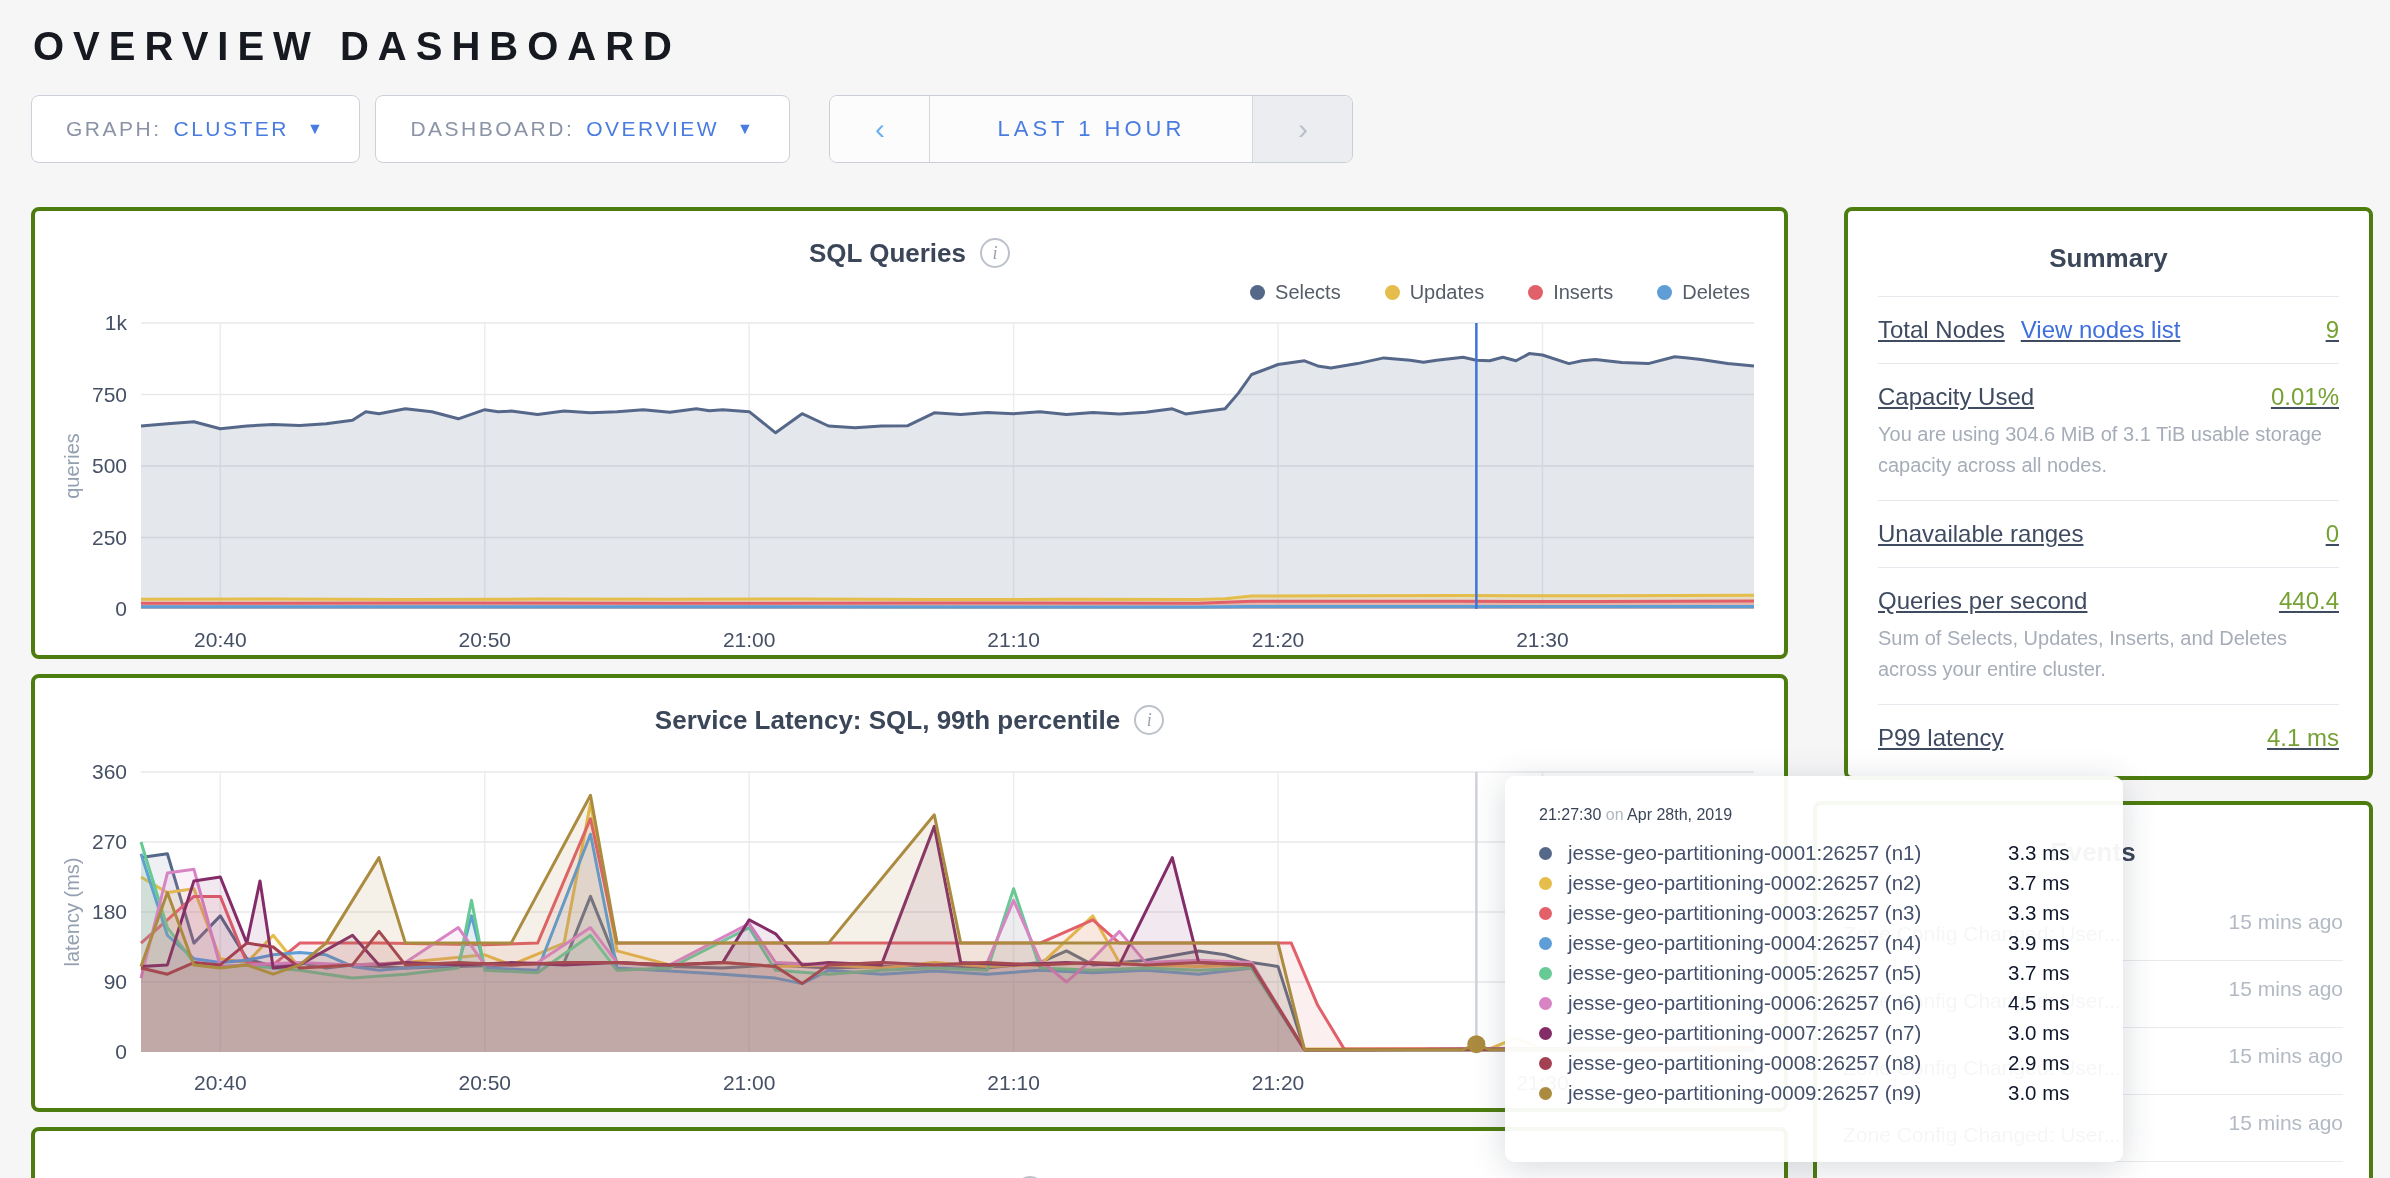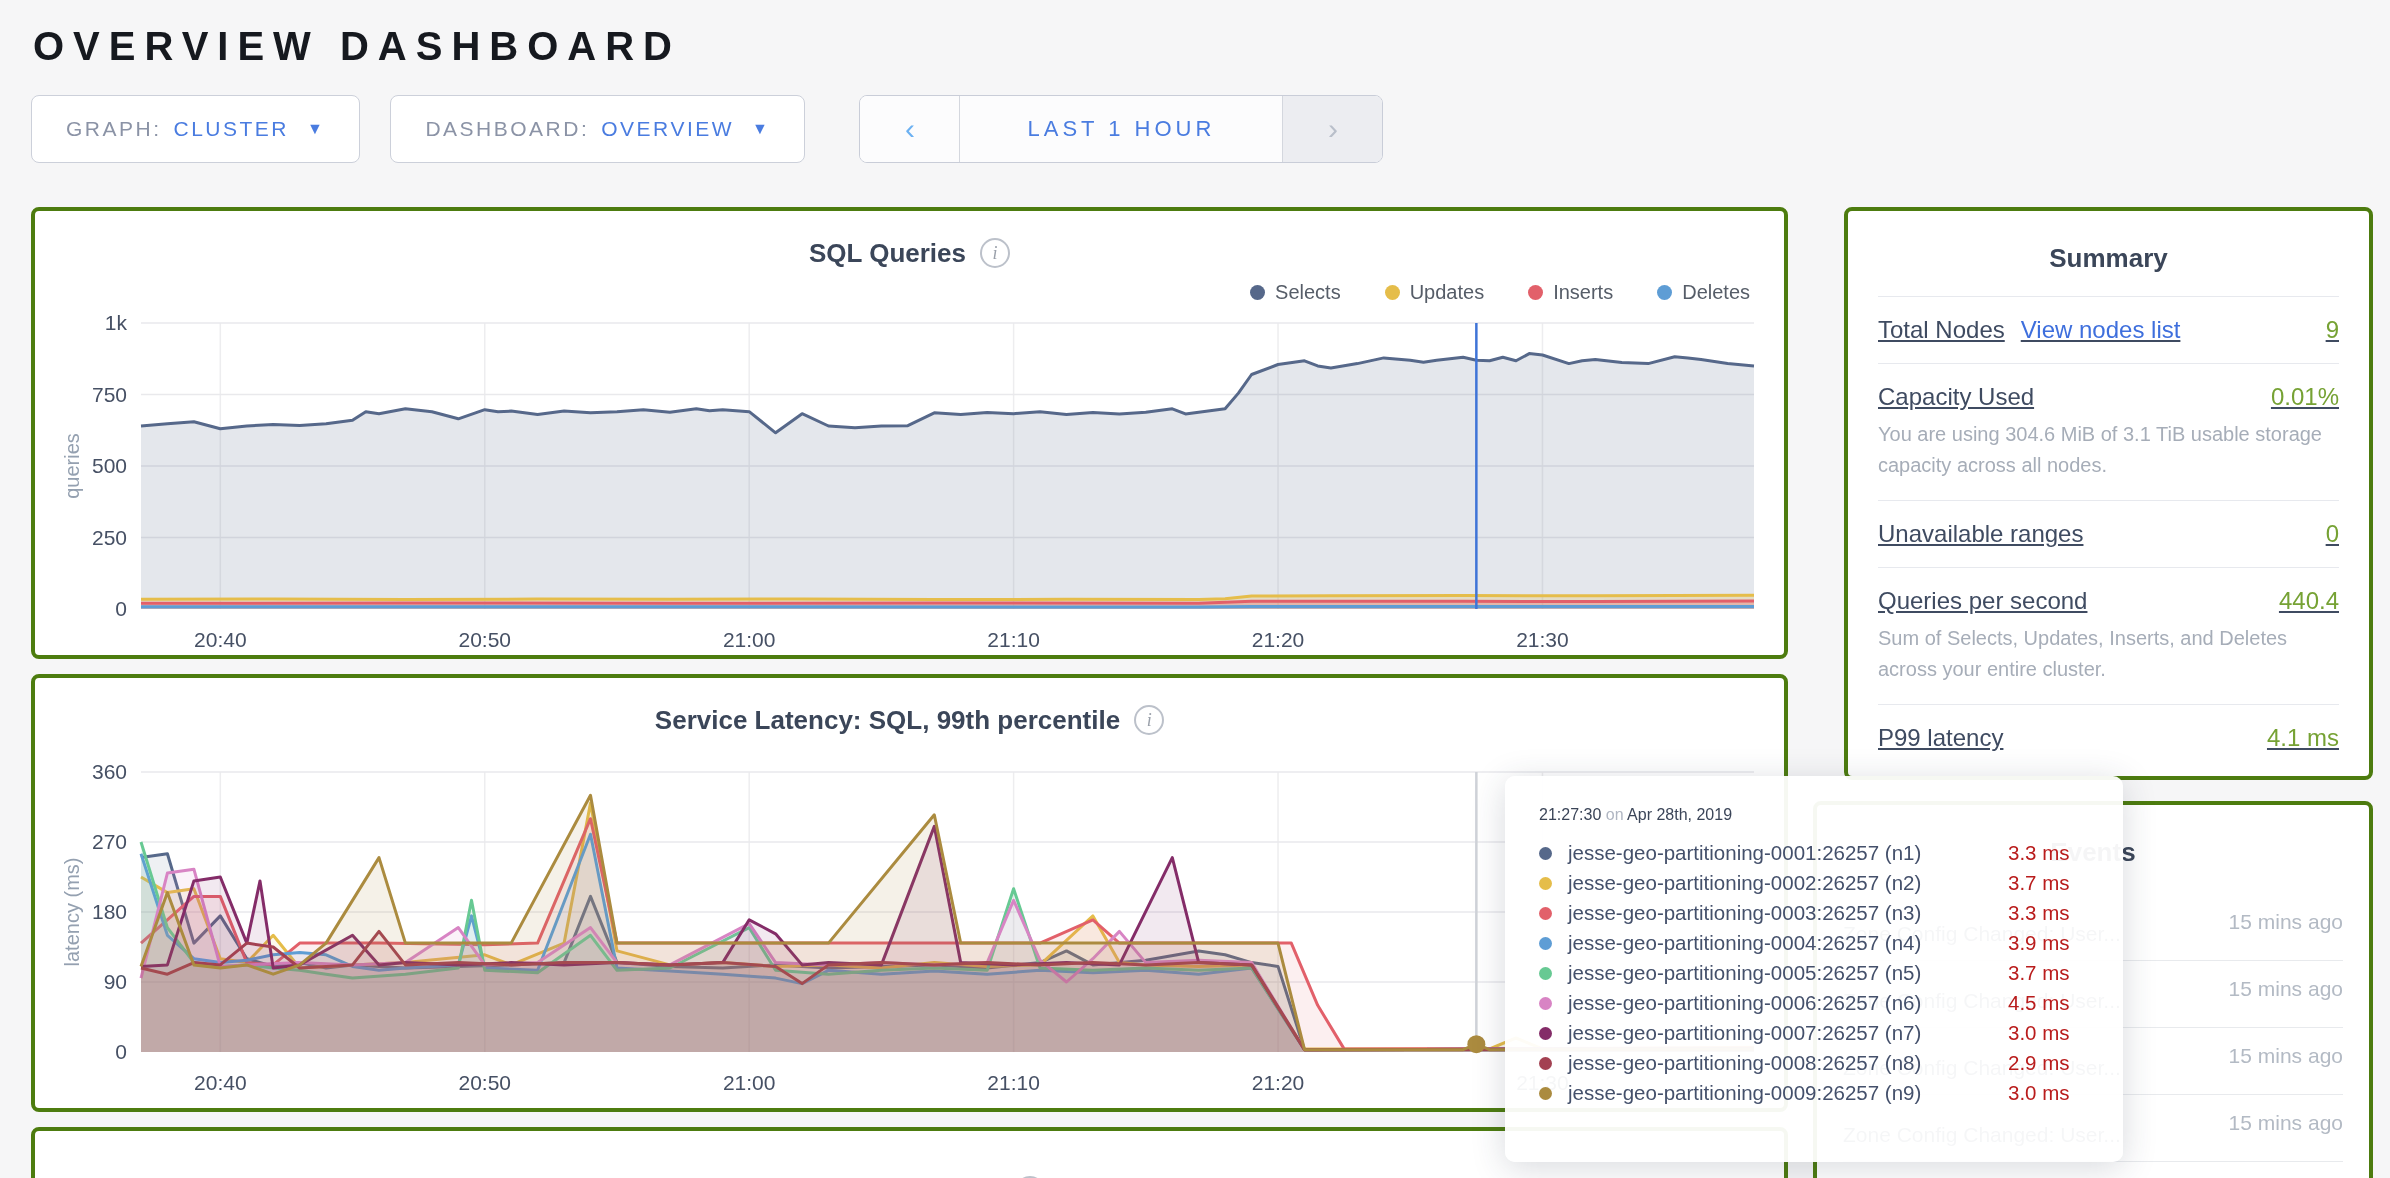--- a/index.html
+++ b/index.html
@@ -10,21 +10,21 @@
     color:#3b4659;
     position:relative;
   }
   .page { position:relative; width:100%; height:100%; padding:18px 11px 0 31px; }
 
   
   .page-title {
     font-size:40px; font-weight:bold; letter-spacing:9px; color:#16191f;
     margin:6px 0 26px 2px;
   }
-  .controls { display:flex; align-items:center; gap:30px; margin-bottom:44px; }
+  .controls { display:flex; align-items:center; gap:15px; margin-bottom:44px; }
   .dropdown {
     display:flex; align-items:center; gap:12px;
     background:#fff; border:1.5px solid #ccd0da; border-radius:8px;
     height:68px; padding:0 34px; cursor:pointer;
     font-size:21px; letter-spacing:2.5px;
   }
   .dropdown .dd-label { color:#8b93a6; }
   .dropdown .dd-value { color:#4a7ce0; }
   .dropdown .dd-caret { color:#4a7ce0; font-size:16px; margin-left:6px; }
   .timewindow {
@@ -94,21 +94,21 @@
     position:absolute; left:1505px; top:776px; width:618px; height:386px;
     background:rgba(255,255,255,0.95); border-radius:10px;
     box-shadow:0 6px 34px rgba(40,50,70,0.18);
     padding:30px 34px; z-index:10;
   }
   .tt-title { font-size:16px; color:#3b4558; margin-bottom:14px; }
   .tt-on { color:#b0b6c2; }
   .tt-row { display:flex; align-items:center; height:30px; font-size:20.5px; color:#44506b; }
   .tt-dot { width:13px; height:13px; border-radius:50%; margin-right:16px; flex:none; }
   .tt-name { width:440px; }
-  .tt-val { color:#b91c1c; }
+  .tt-val { color:#0f172a; }
 </style>
 </head>
 <body>
 
 <div class="page">
 
   <h1 class="page-title">OVERVIEW DASHBOARD</h1>
 
   <div class="controls">
     <div class="dropdown">

